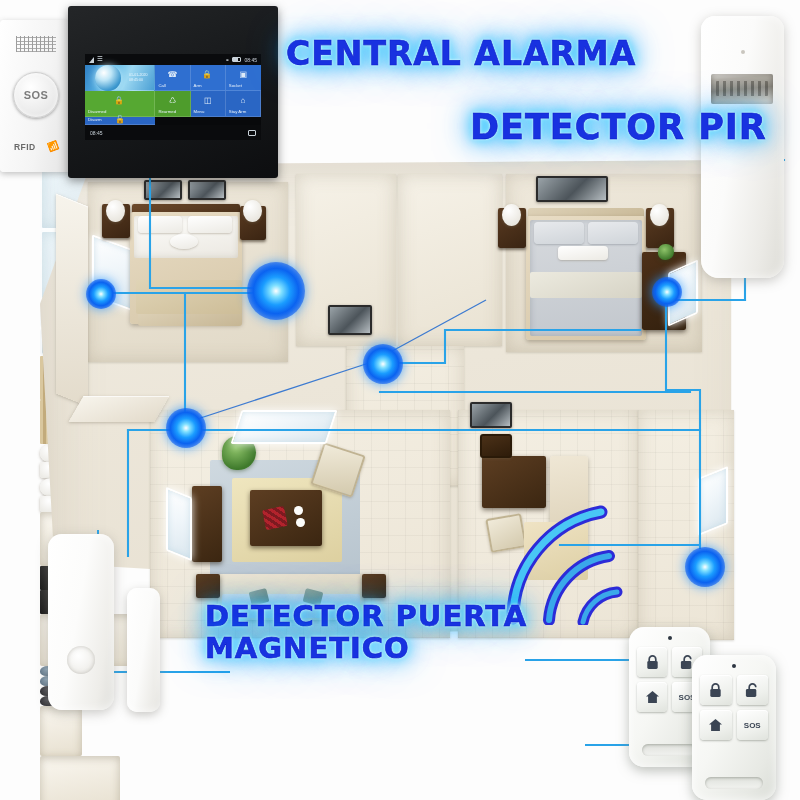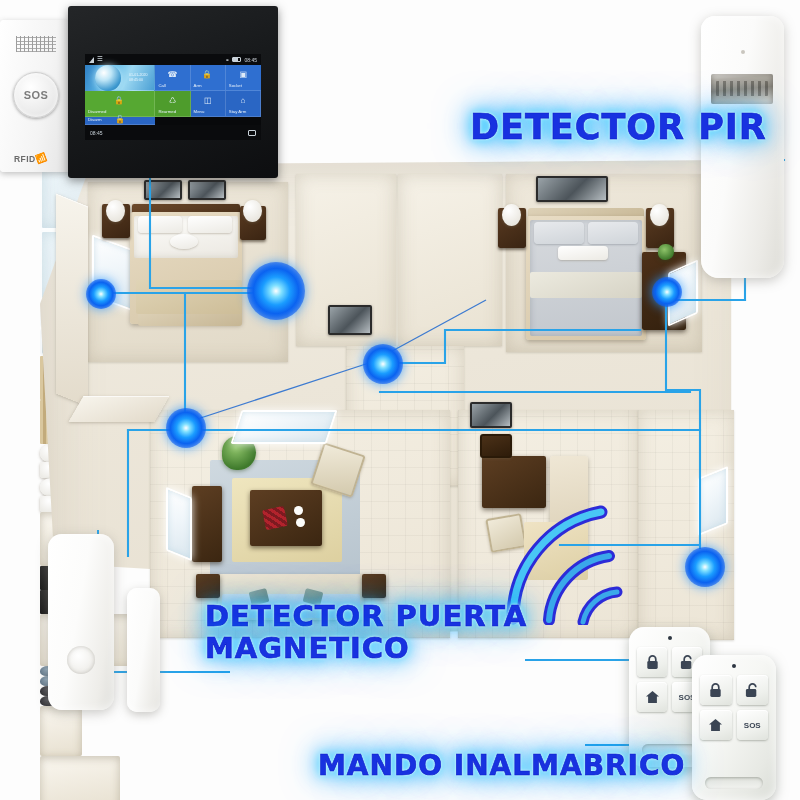--- a/index.html
+++ b/index.html
@@ -117,21 +117,21 @@
     position:absolute; left:13px; top:52px; width:46px; height:46px; border-radius:50%;
     background:radial-gradient(circle at 38% 32%, #ffffff, #ececec 60%, #dcdcdc);
     border:1px solid #cfcfcf;
     box-shadow:0 1px 3px rgba(90,90,90,.5), inset 0 0 4px rgba(255,255,255,.9);
     display:flex; align-items:center; justify-content:center;
     font-size:11px; letter-spacing:.5px; color:#7c7c7c; font-weight:bold;
   }
   .rfid-lbl {
     position:absolute; left:14px; top:122px;
     font-size:8.5px; font-weight:bold; color:#6a6a6a; letter-spacing:.4px;
-    display:flex; align-items:center; gap:1px;margin-top:12px;
+    display:flex; align-items:center; gap:13px;
   }
   .rfid-lbl .wave { font-size:9px; transform:rotate(-20deg); display:inline-block; }
 
   .panel-body {
     position:absolute; left:68px; top:0; width:210px; height:172px;
     background:linear-gradient(160deg,#242628 0%,#17191b 50%,#0d0e10 100%);
     border-radius:3px;
     box-shadow:0 3px 10px rgba(40,40,40,.5);
   }
   .screen {
@@ -578,18 +578,18 @@
           <path d="M7.5 1 L14 6.4 h-2.1 V13 H3.1 V6.4 H1 Z" fill="#3b4554"></path>
         </svg>
       </div>
       <div class="r-key">
         <span>SOS</span>
       </div>
     </div>
     <div class="r-slot"></div>
   </div>
 
+  <div class="neon l1">CENTRAL ALARMA</div>
   <div class="neon l2">DETECTOR PIR</div>
   <div class="neon l3">DETECTOR PUERTA
 MAGNETICO</div>
-  <div class="neon l4">MANDO INALMABRICO</div>
 
 </div>
 
 </body></html>

